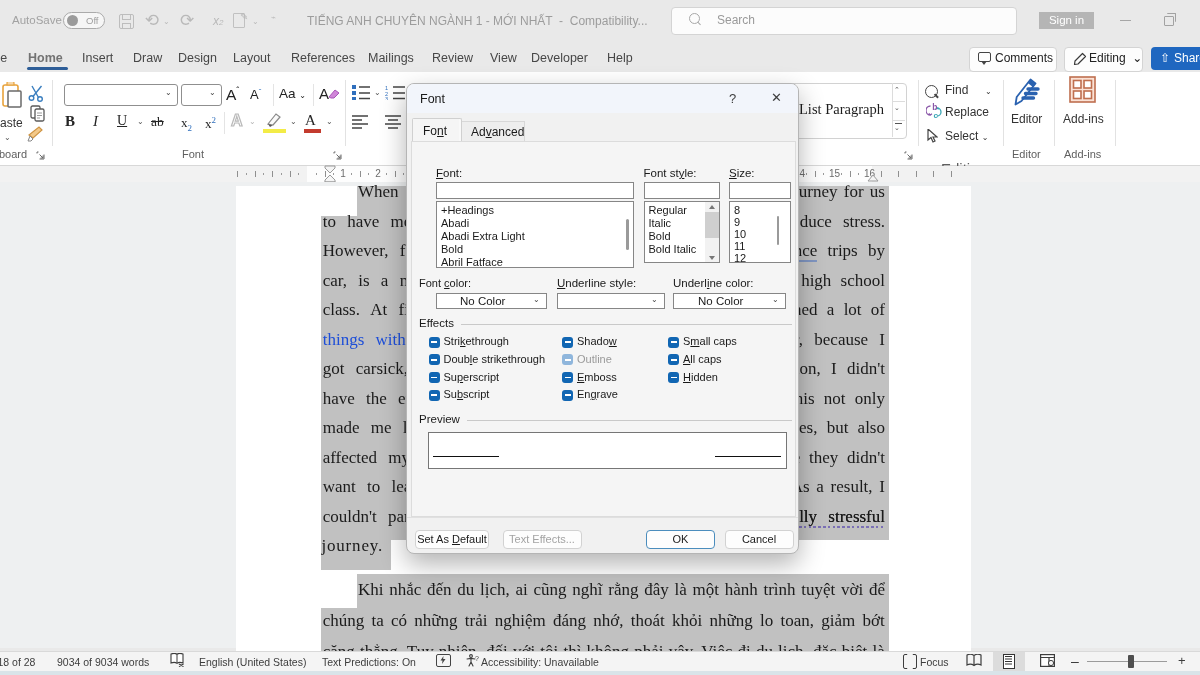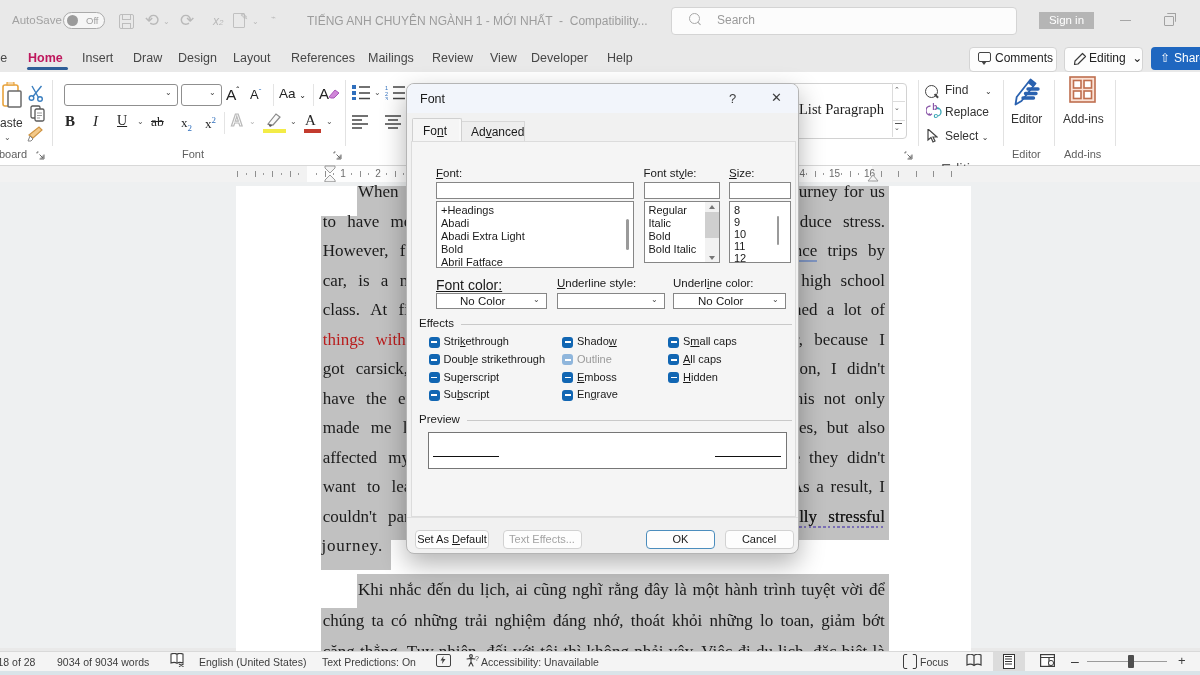--- a/index.html
+++ b/index.html
@@ -37,21 +37,21 @@
 <div class="a" style="left:717px;top:13px;font-size:12px;color:#9a9a9a;">Search</div>
 
 <div class="a" style="left:1039px;top:12px;width:55px;height:17px;background:#b5b5b5;color:#fff;font-size:11.5px;text-align:center;line-height:17px;">Sign in</div>
 <div class="a" style="left:1120px;top:19.5px;width:11px;height:1.3px;background:#a6a6a6;"></div>
 
 <div class="a" style="left:1164px;top:16px;width:8px;height:8px;border:1.2px solid #a2a2a2;border-radius:1px;"></div>
 <div class="a" style="left:1167px;top:13px;width:8px;height:8px;border:1.2px solid #a2a2a2;border-radius:1px;border-left:none;border-bottom:none;"></div>
 
 <div class="a" style="left:0;top:44px;width:1200px;height:28px;background:#e9e9e9;"></div>
 <div class="a" style="left:-13px;top:51px;font-size:12.5px;color:#4a4a4a;">File</div>
-<div class="a" style="left:28px;top:51px;font-size:12.5px;color:#be185d;font-weight:600;">Home</div>
+<div class="a" style="left:28px;top:51px;font-size:12.5px;color:#737373;font-weight:600;">Home</div>
 <div class="a" style="left:82px;top:51px;font-size:12.5px;color:#474747;">Insert</div>
 <div class="a" style="left:133px;top:51px;font-size:12.5px;color:#474747;">Draw</div>
 <div class="a" style="left:178px;top:51px;font-size:12.5px;color:#474747;">Design</div>
 <div class="a" style="left:233px;top:51px;font-size:12.5px;color:#474747;">Layout</div>
 <div class="a" style="left:291px;top:51px;font-size:12.5px;color:#474747;">References</div>
 <div class="a" style="left:368px;top:51px;font-size:12.5px;color:#474747;">Mailings</div>
 <div class="a" style="left:432px;top:51px;font-size:12.5px;color:#474747;">Review</div>
 <div class="a" style="left:490px;top:51px;font-size:12.5px;color:#474747;">View</div>
 <div class="a" style="left:531px;top:51px;font-size:12.5px;color:#474747;">Developer</div>
 <div class="a" style="left:607px;top:51px;font-size:12.5px;color:#474747;">Help</div>
@@ -325,21 +325,21 @@
 <div class="a" style="left:357px;top:186px;width:532px;height:29.5px;background:#c1c1c1;"></div>
 <div class="a" style="left:321px;top:215.5px;width:568px;height:324.5px;background:#c1c1c1;"></div>
 <div class="a" style="left:321px;top:540px;width:70px;height:29.5px;background:#c1c1c1;"></div>
 <div class="a" style="left:357px;top:573.5px;width:532px;height:34.5px;background:#c1c1c1;"></div>
 <div class="a" style="left:321px;top:608px;width:568px;height:43px;background:#c1c1c1;"></div>
 <div class="a ser" style="left:358px;top:183.05px;font-size:17px;line-height:17px;color:#1b1b1b;white-space:nowrap;word-spacing:7px;">When peopl</div>
 <div class="a ser" style="left:322.7px;top:212.55px;font-size:17px;line-height:17px;color:#1b1b1b;white-space:nowrap;word-spacing:7px;">to have mem</div>
 <div class="a ser" style="left:322.7px;top:242.05px;font-size:17px;line-height:17px;color:#1b1b1b;white-space:nowrap;word-spacing:7px;">However, fo</div>
 <div class="a ser" style="left:322.7px;top:271.55px;font-size:17px;line-height:17px;color:#1b1b1b;white-space:nowrap;word-spacing:7px;">car, is a nig</div>
 <div class="a ser" style="left:322.7px;top:301.05px;font-size:17px;line-height:17px;color:#1b1b1b;white-space:nowrap;word-spacing:7px;">class. At fir</div>
-<div class="a ser" style="left:322.7px;top:330.55px;font-size:17px;line-height:17px;color:#b91c1c;white-space:nowrap;word-spacing:7px;">things with</div>
+<div class="a ser" style="left:322.7px;top:330.55px;font-size:17px;line-height:17px;color:#1d4ed8;white-space:nowrap;word-spacing:7px;">things with</div>
 <div class="a ser" style="left:322.7px;top:360.05px;font-size:17px;line-height:17px;color:#1b1b1b;white-space:nowrap;word-spacing:7px;">got carsick,</div>
 <div class="a ser" style="left:322.7px;top:389.55px;font-size:17px;line-height:17px;color:#1b1b1b;white-space:nowrap;word-spacing:7px;">have the en</div>
 <div class="a ser" style="left:322.7px;top:419.05px;font-size:17px;line-height:17px;color:#1b1b1b;white-space:nowrap;word-spacing:7px;">made me lo</div>
 <div class="a ser" style="left:322.7px;top:448.55px;font-size:17px;line-height:17px;color:#1b1b1b;white-space:nowrap;word-spacing:7px;">affected my</div>
 <div class="a ser" style="left:322.7px;top:478.05px;font-size:17px;line-height:17px;color:#1b1b1b;white-space:nowrap;word-spacing:7px;">want to lea</div>
 <div class="a ser" style="left:322.7px;top:507.55px;font-size:17px;line-height:17px;color:#1b1b1b;white-space:nowrap;word-spacing:7px;">couldn't par</div>
 <div class="a ser" style="left:321.5px;top:537.05px;font-size:17px;line-height:17px;color:#1b1b1b;white-space:nowrap;letter-spacing:0.8px;">journey.</div>
 <div class="a ser" style="right:315px;top:183.05px;font-size:17px;line-height:17px;color:#1b1b1b;white-space:nowrap;word-spacing:2px;text-align:right;margin-left:25px;">urney for us</div>
 <div class="a ser" style="right:315px;top:212.55px;font-size:17px;line-height:17px;color:#1b1b1b;white-space:nowrap;word-spacing:7px;text-align:right;">duce stress.</div>
 <div class="a ser" style="right:315px;top:242.05px;font-size:17px;line-height:17px;color:#1b1b1b;white-space:nowrap;word-spacing:6px;text-align:right;"><span style="border-bottom:2.5px solid #8096c2;">nce</span> trips by</div>
@@ -430,21 +430,21 @@
 <div class="a" style="left:297.5px;top:128px;width:14.5px;height:26px;background:#cfcfcf;"></div>
 <div class="a" style="left:322px;top:83px;font-size:11.5px;color:#1a1a1a;"><span style="text-decoration:underline;">S</span>ize:</div>
 <div class="a" style="left:322px;top:97.5px;width:61.5px;height:17px;background:#fff;border:1px solid #868686;box-sizing:border-box;"></div>
 <div class="a" style="left:322px;top:117px;width:61.5px;height:61.5px;background:#fff;border:1px solid #868686;box-sizing:border-box;"></div>
 <div class="a" style="left:327px;top:119.5px;font-size:11px;line-height:12px;color:#1a1a1a;">8</div>
 <div class="a" style="left:327px;top:131.7px;font-size:11px;line-height:12px;color:#1a1a1a;">9</div>
 <div class="a" style="left:327px;top:143.9px;font-size:11px;line-height:12px;color:#1a1a1a;">10</div>
 <div class="a" style="left:327px;top:156.1px;font-size:11px;line-height:12px;color:#1a1a1a;">11</div>
 <div class="a" style="left:327px;top:168.3px;font-size:11px;line-height:12px;color:#1a1a1a;">12</div>
 <div class="a" style="left:369.5px;top:132px;width:2.5px;height:29px;background:#9a9a9a;border-radius:2px;"></div>
-<div class="a" style="left:29px;top:193px;font-size:14px;color:#1a1a1a;text-decoration:underline;">Font <span style="text-decoration:underline;">c</span>olor:</div>
+<div class="a" style="left:12px;top:193px;font-size:11px;color:#1a1a1a;">Font <span style="text-decoration:underline;">c</span>olor:</div>
 <div class="a" style="left:29px;top:208.5px;width:110.5px;height:16.5px;background:#fff;border:1px solid #868686;box-sizing:border-box;"></div>
 <div class="a" style="left:53px;top:210.5px;font-size:11.5px;color:#1a1a1a;">No Color</div>
 <div class="a" style="left:126px;top:211px;font-size:8px;color:#444;">⌄</div>
 <div class="a" style="left:150px;top:193px;font-size:11.5px;color:#1a1a1a;"><span style="text-decoration:underline;">U</span>nderline style:</div>
 <div class="a" style="left:150px;top:208.5px;width:107.5px;height:16.5px;background:#fff;border:1px solid #868686;box-sizing:border-box;"></div>
 <div class="a" style="left:244px;top:211px;font-size:8px;color:#444;">⌄</div>
 <div class="a" style="left:266px;top:193px;font-size:11.5px;color:#1a1a1a;">Underl<span style="text-decoration:underline;">i</span>ne color:</div>
 <div class="a" style="left:266px;top:208.5px;width:112.5px;height:16.5px;background:#fff;border:1px solid #868686;box-sizing:border-box;"></div>
 <div class="a" style="left:291px;top:210.5px;font-size:11.5px;color:#1a1a1a;">No Color</div>
 <div class="a" style="left:365px;top:211px;font-size:8px;color:#444;">⌄</div>

